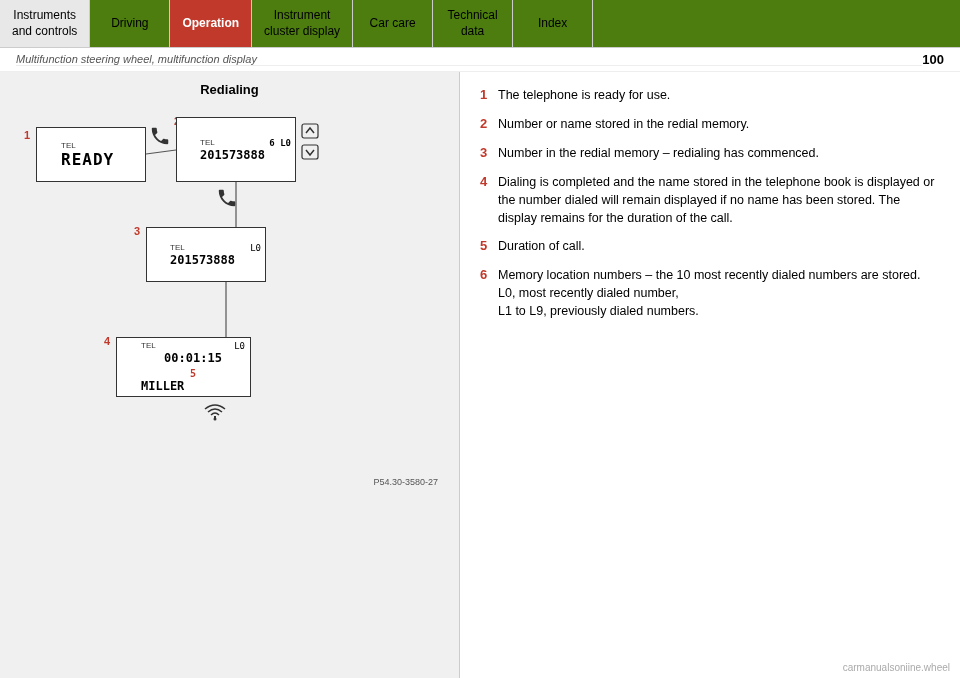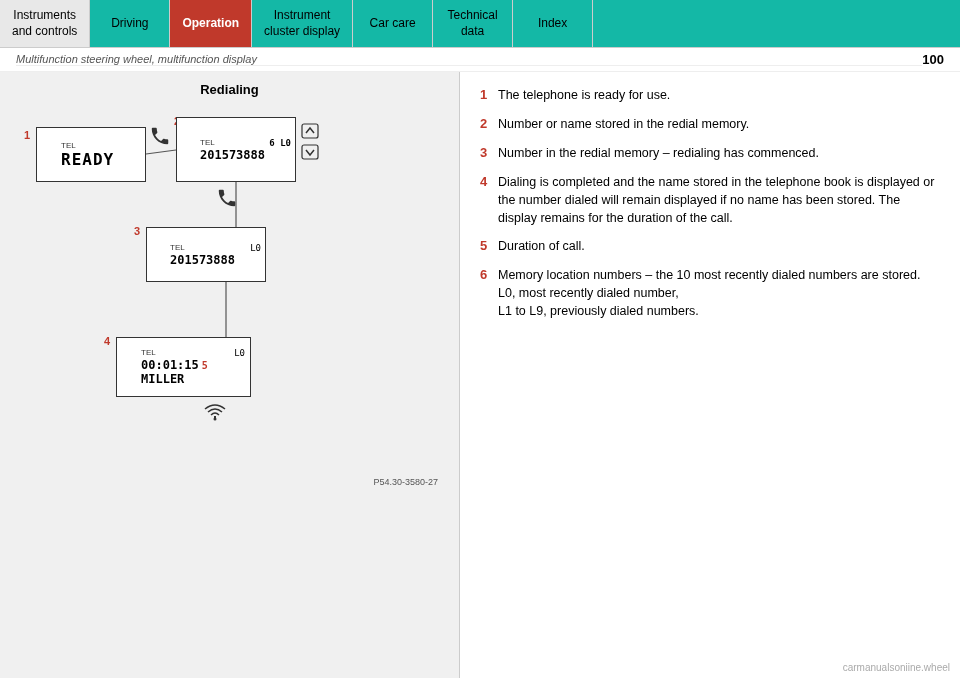--- a/index.html
+++ b/index.html
@@ -10,21 +10,21 @@
       background: #fff;
       overflow: hidden;
     }
 
     
     .nav-bar {
       display: flex;
       align-items: stretch;
       border-bottom: 1px solid #ccc;
       height: 48px;
-      background: #14b8a6;
+      background: #4d7c0f;
     }
     .nav-item {
       display: flex;
       align-items: center;
       justify-content: center;
       padding: 0 12px;
       font-size: 12px;
       font-weight: normal;
       text-align: center;
       border-right: 1px solid #ccc;
@@ -327,21 +327,21 @@
       </div>
 
       <span class="box-label" style="left:88px; top:228px;">4</span>
 
       <div class="display-box box4">
         <div class="box-inner" style="padding:2px 5px;">
           <div style="display:flex; justify-content:space-between;">
             <span class="tel-label">TEL</span>
             <span style="font-size:9px; color:#000;">L0</span>
           </div>
-          <div style="display:flex; align-items:center; gap:3px;">
+          <div style="display:flex; align-items:center; gap:3px;flex-direction:column;">
             <span style="font-size:12px; font-family:monospace; font-weight:bold;">00:01:15</span>
             <span style="font-size:10px; color:#c0392b; font-weight:bold;">5</span>
           </div>
           <span style="font-size:12px; font-family:monospace; font-weight:bold;">MILLER</span>
         </div>
       </div>
 
       <div style="position:absolute; left:185px; top:295px;">
         <svg width="28" height="20" viewBox="0 0 28 20">
           <path d="M14 16 Q14 14 14 14" stroke="#333" stroke-width="2" fill="none"></path>

